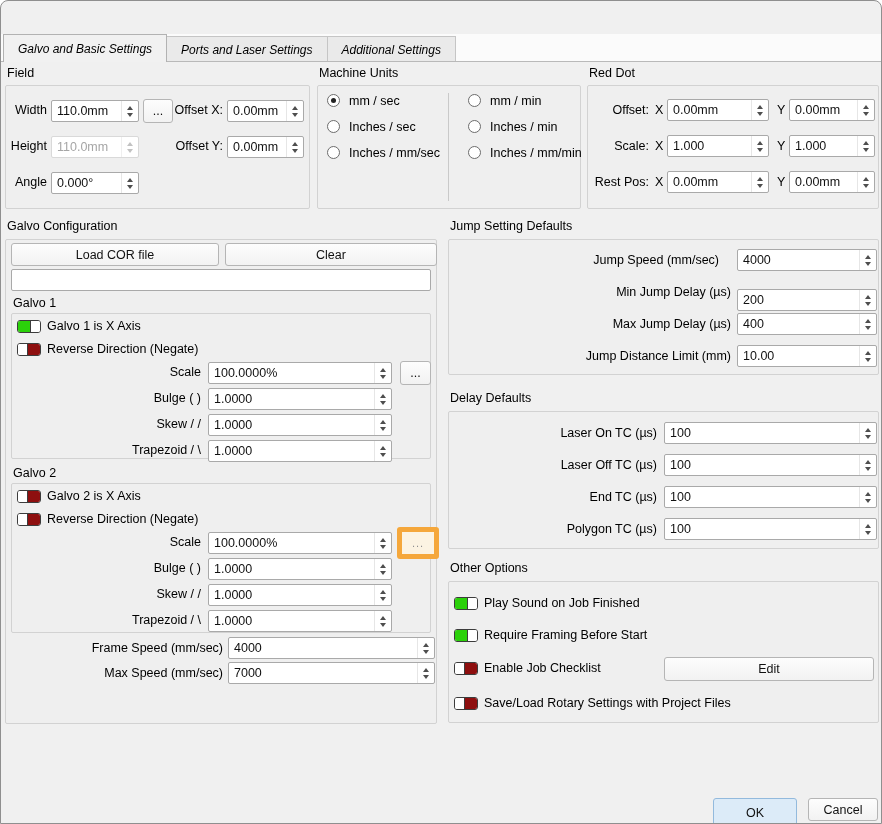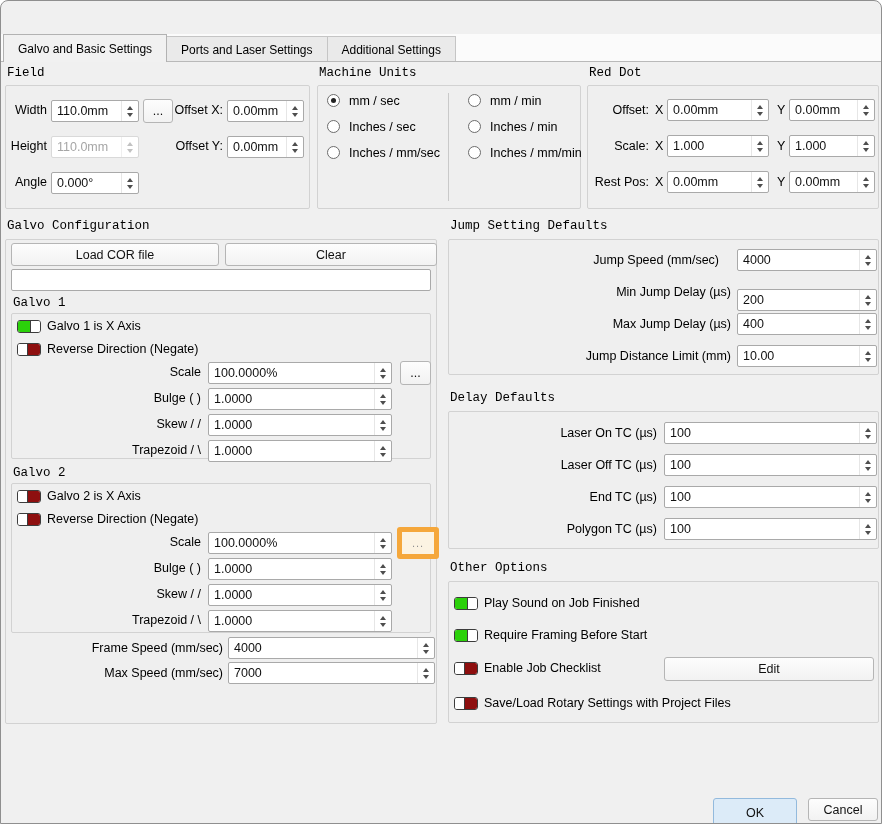--- a/index.html
+++ b/index.html
@@ -8,27 +8,27 @@
     font-family:"Liberation Sans",sans-serif;font-size:12.5px;color:#000;}
   
   .titlebar{position:absolute;left:0;top:0;width:100%;height:33px;background:var(--titlebar-bg,#fbfbfb);
     display:flex;align-items:center;padding-left:9px;box-sizing:border-box;}
   .app-icon{width:18px;height:18px;display:inline-flex;}
   .title-text{margin-left:9px;font-size:13px;color:#0a0a0a;}
   .close{position:absolute;right:8px;top:4px;width:34px;height:25px;display:flex;align-items:center;
     justify-content:center;font-size:14px;color:#1a1a1a;cursor:default;}
   
   .tabbar{position:absolute;left:0;top:33px;width:100%;height:28px;background:var(--titlebar-bg,#fbfbfb);
-    display:flex;align-items:flex-end;}
+    display:flex;align-items:flex-end;font-style:italic;}
   .tab{box-sizing:border-box;height:26px;display:flex;align-items:center;padding:0 14px;font-size:12px;
     background:#eaeaea;border:1px solid #c5c5c5;border-bottom:none;margin-left:-1px;cursor:default;}
   .tab.active{height:28px;background:#f1f1f1;border-color:#b2b2b2;margin-left:2px;position:relative;z-index:3;}
   .pane{position:absolute;left:0;top:60px;width:100%;height:764px;background:#f0f0f0;border-top:1px solid #b9b9b9;box-sizing:border-box;}
   
-  .stitle{position:absolute;line-height:16px;white-space:nowrap;font-family:Liberation Mono, monospace;}
+  .stitle{position:absolute;line-height:16px;white-space:nowrap;}
   .lbl{position:absolute;line-height:15px;height:15px;white-space:nowrap;}
   .r{text-align:right;}
   .gbox{position:absolute;border:1px solid #d2d2d2;border-radius:2px;background:#efefef;box-sizing:border-box;}
   .vline{position:absolute;width:1px;background:#c9c9c9;}
   .spin{position:absolute;height:22px;display:flex;background:#fff;border:1px solid #a9a9a9;border-radius:2px;box-sizing:border-box;}
   .spin input{flex:1;min-width:0;border:none;outline:none;background:transparent;
     font:12.5px "Liberation Sans",sans-serif;color:#111;padding:0 0 0 5px;}
   .sb{width:16px;display:flex;flex-direction:column;align-items:center;justify-content:center;gap:3px;border-left:1px solid #e6e6e6;}
   .sb::before{content:"";width:0;height:0;border-left:3.5px solid transparent;border-right:3.5px solid transparent;border-bottom:4px solid #4e4e4e;}
   .sb::after{content:"";width:0;height:0;border-left:3.5px solid transparent;border-right:3.5px solid transparent;border-top:4px solid #4e4e4e;}

